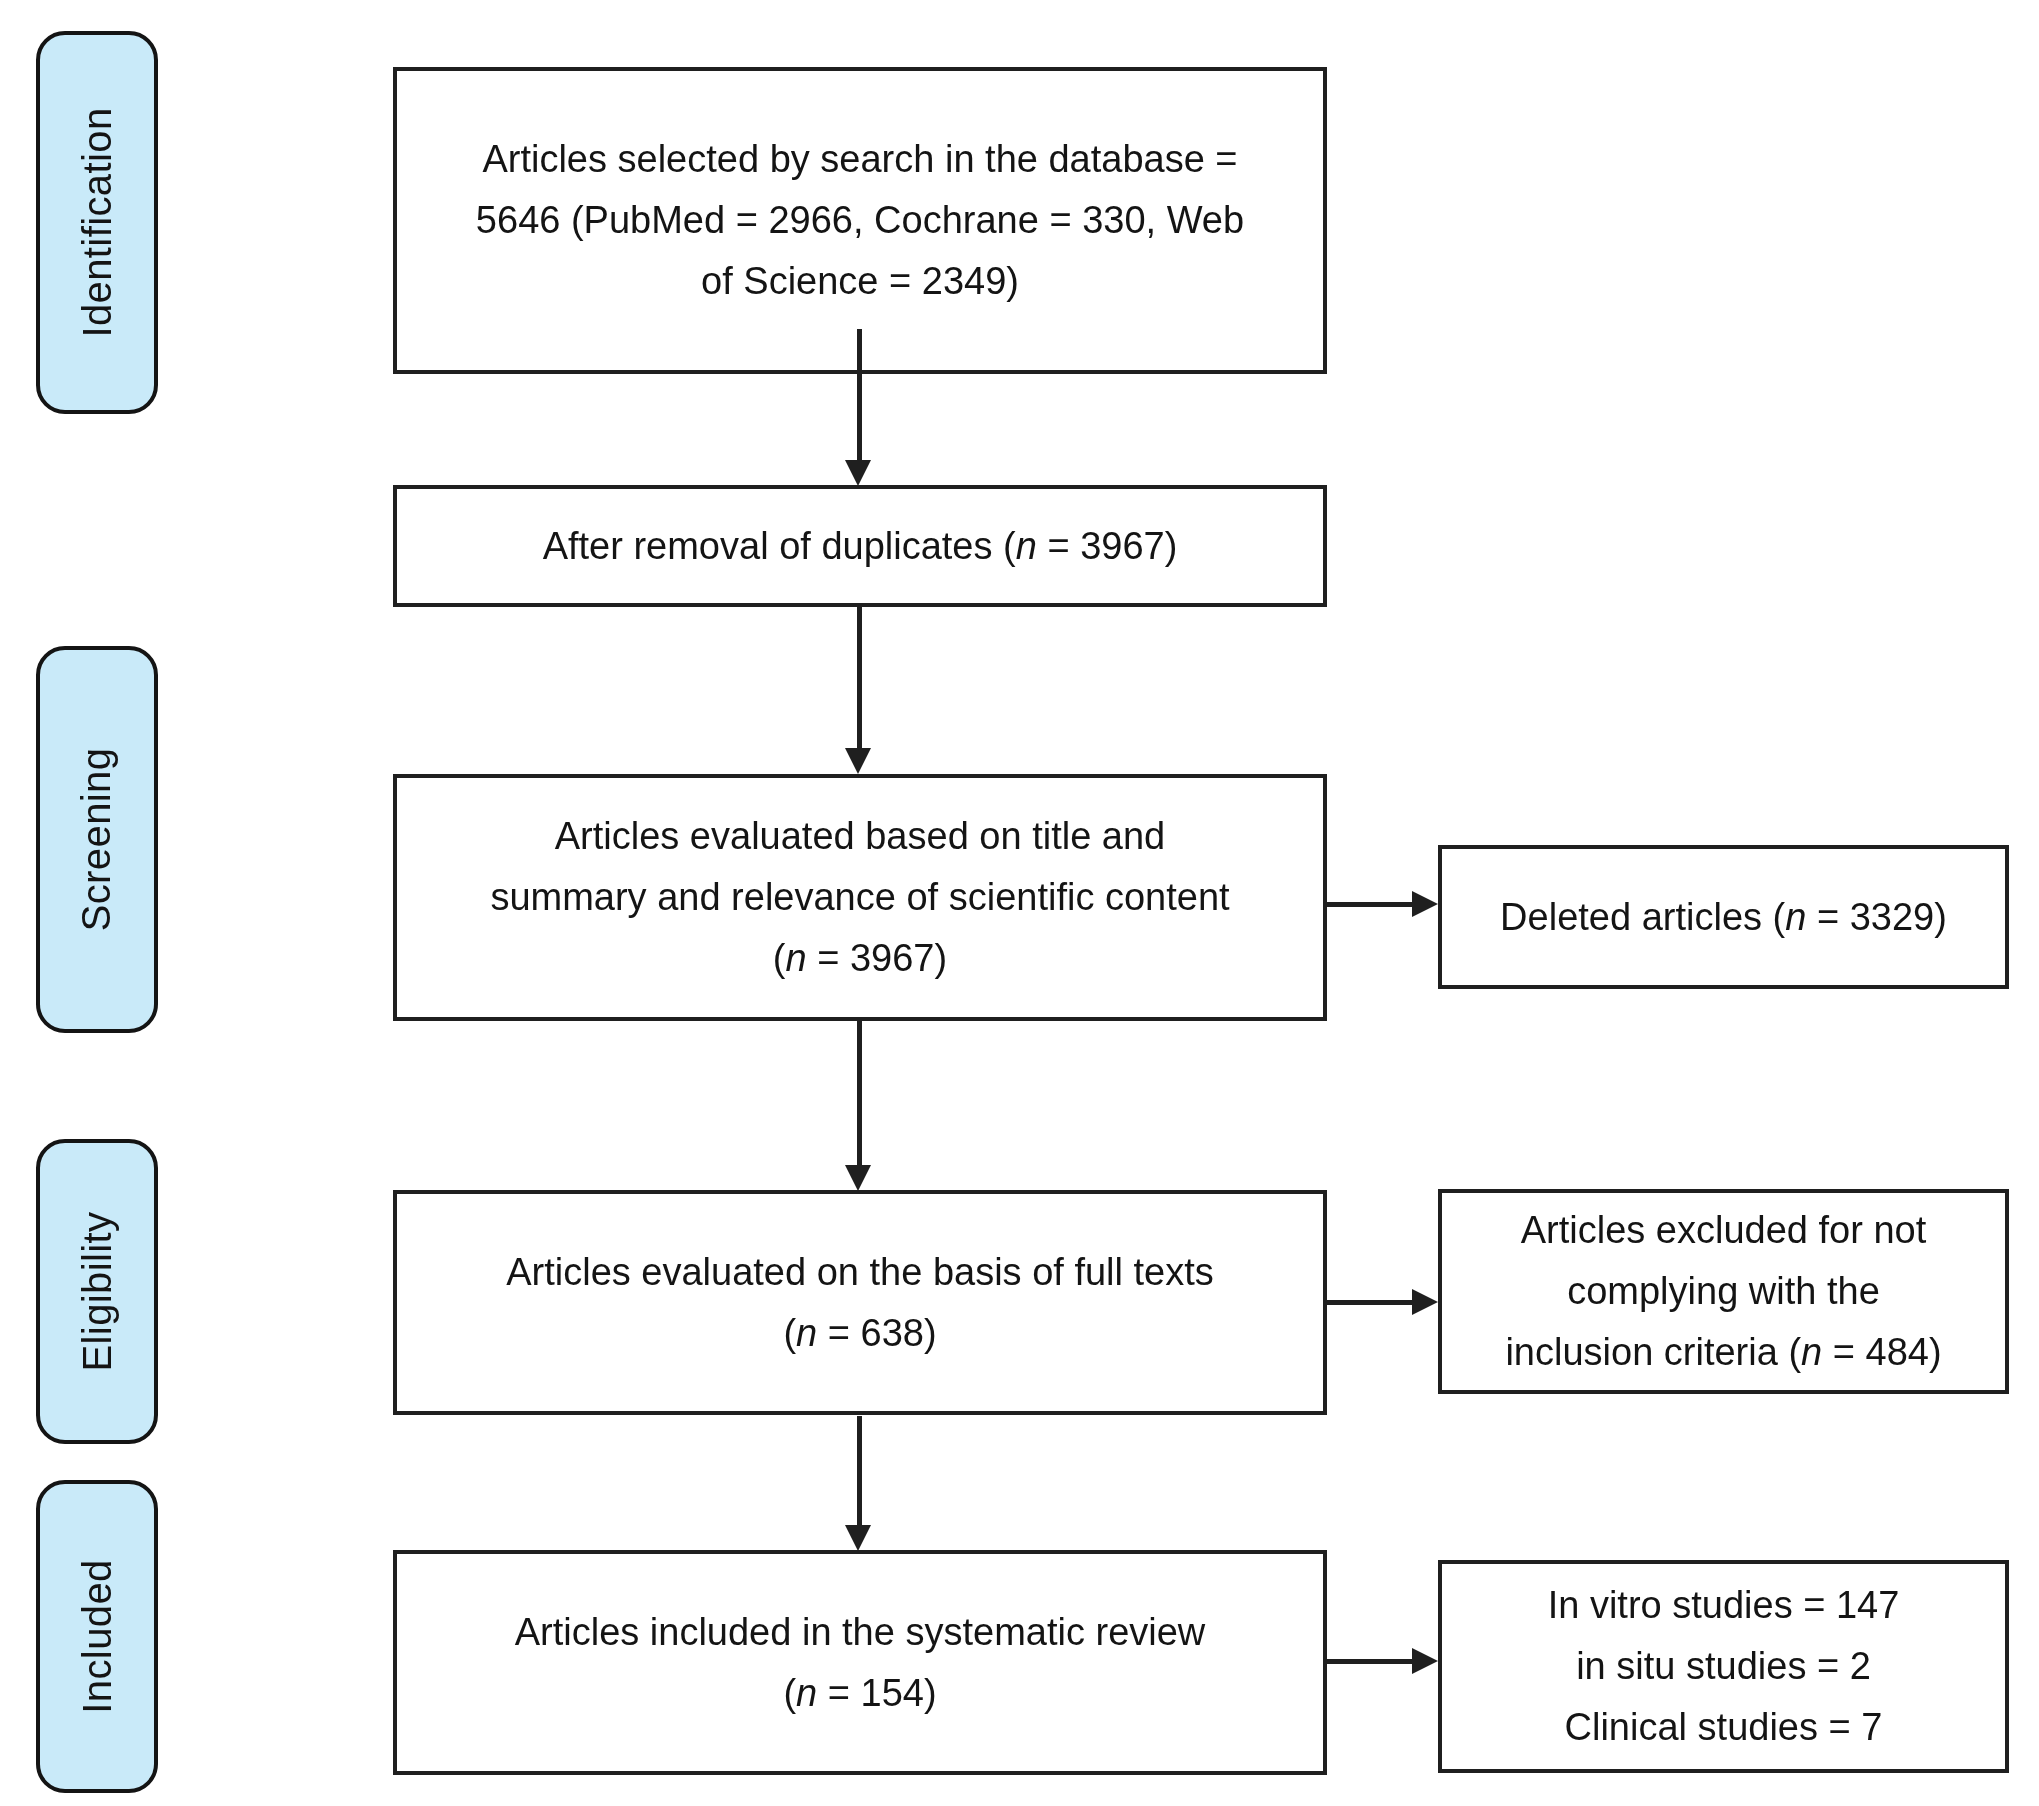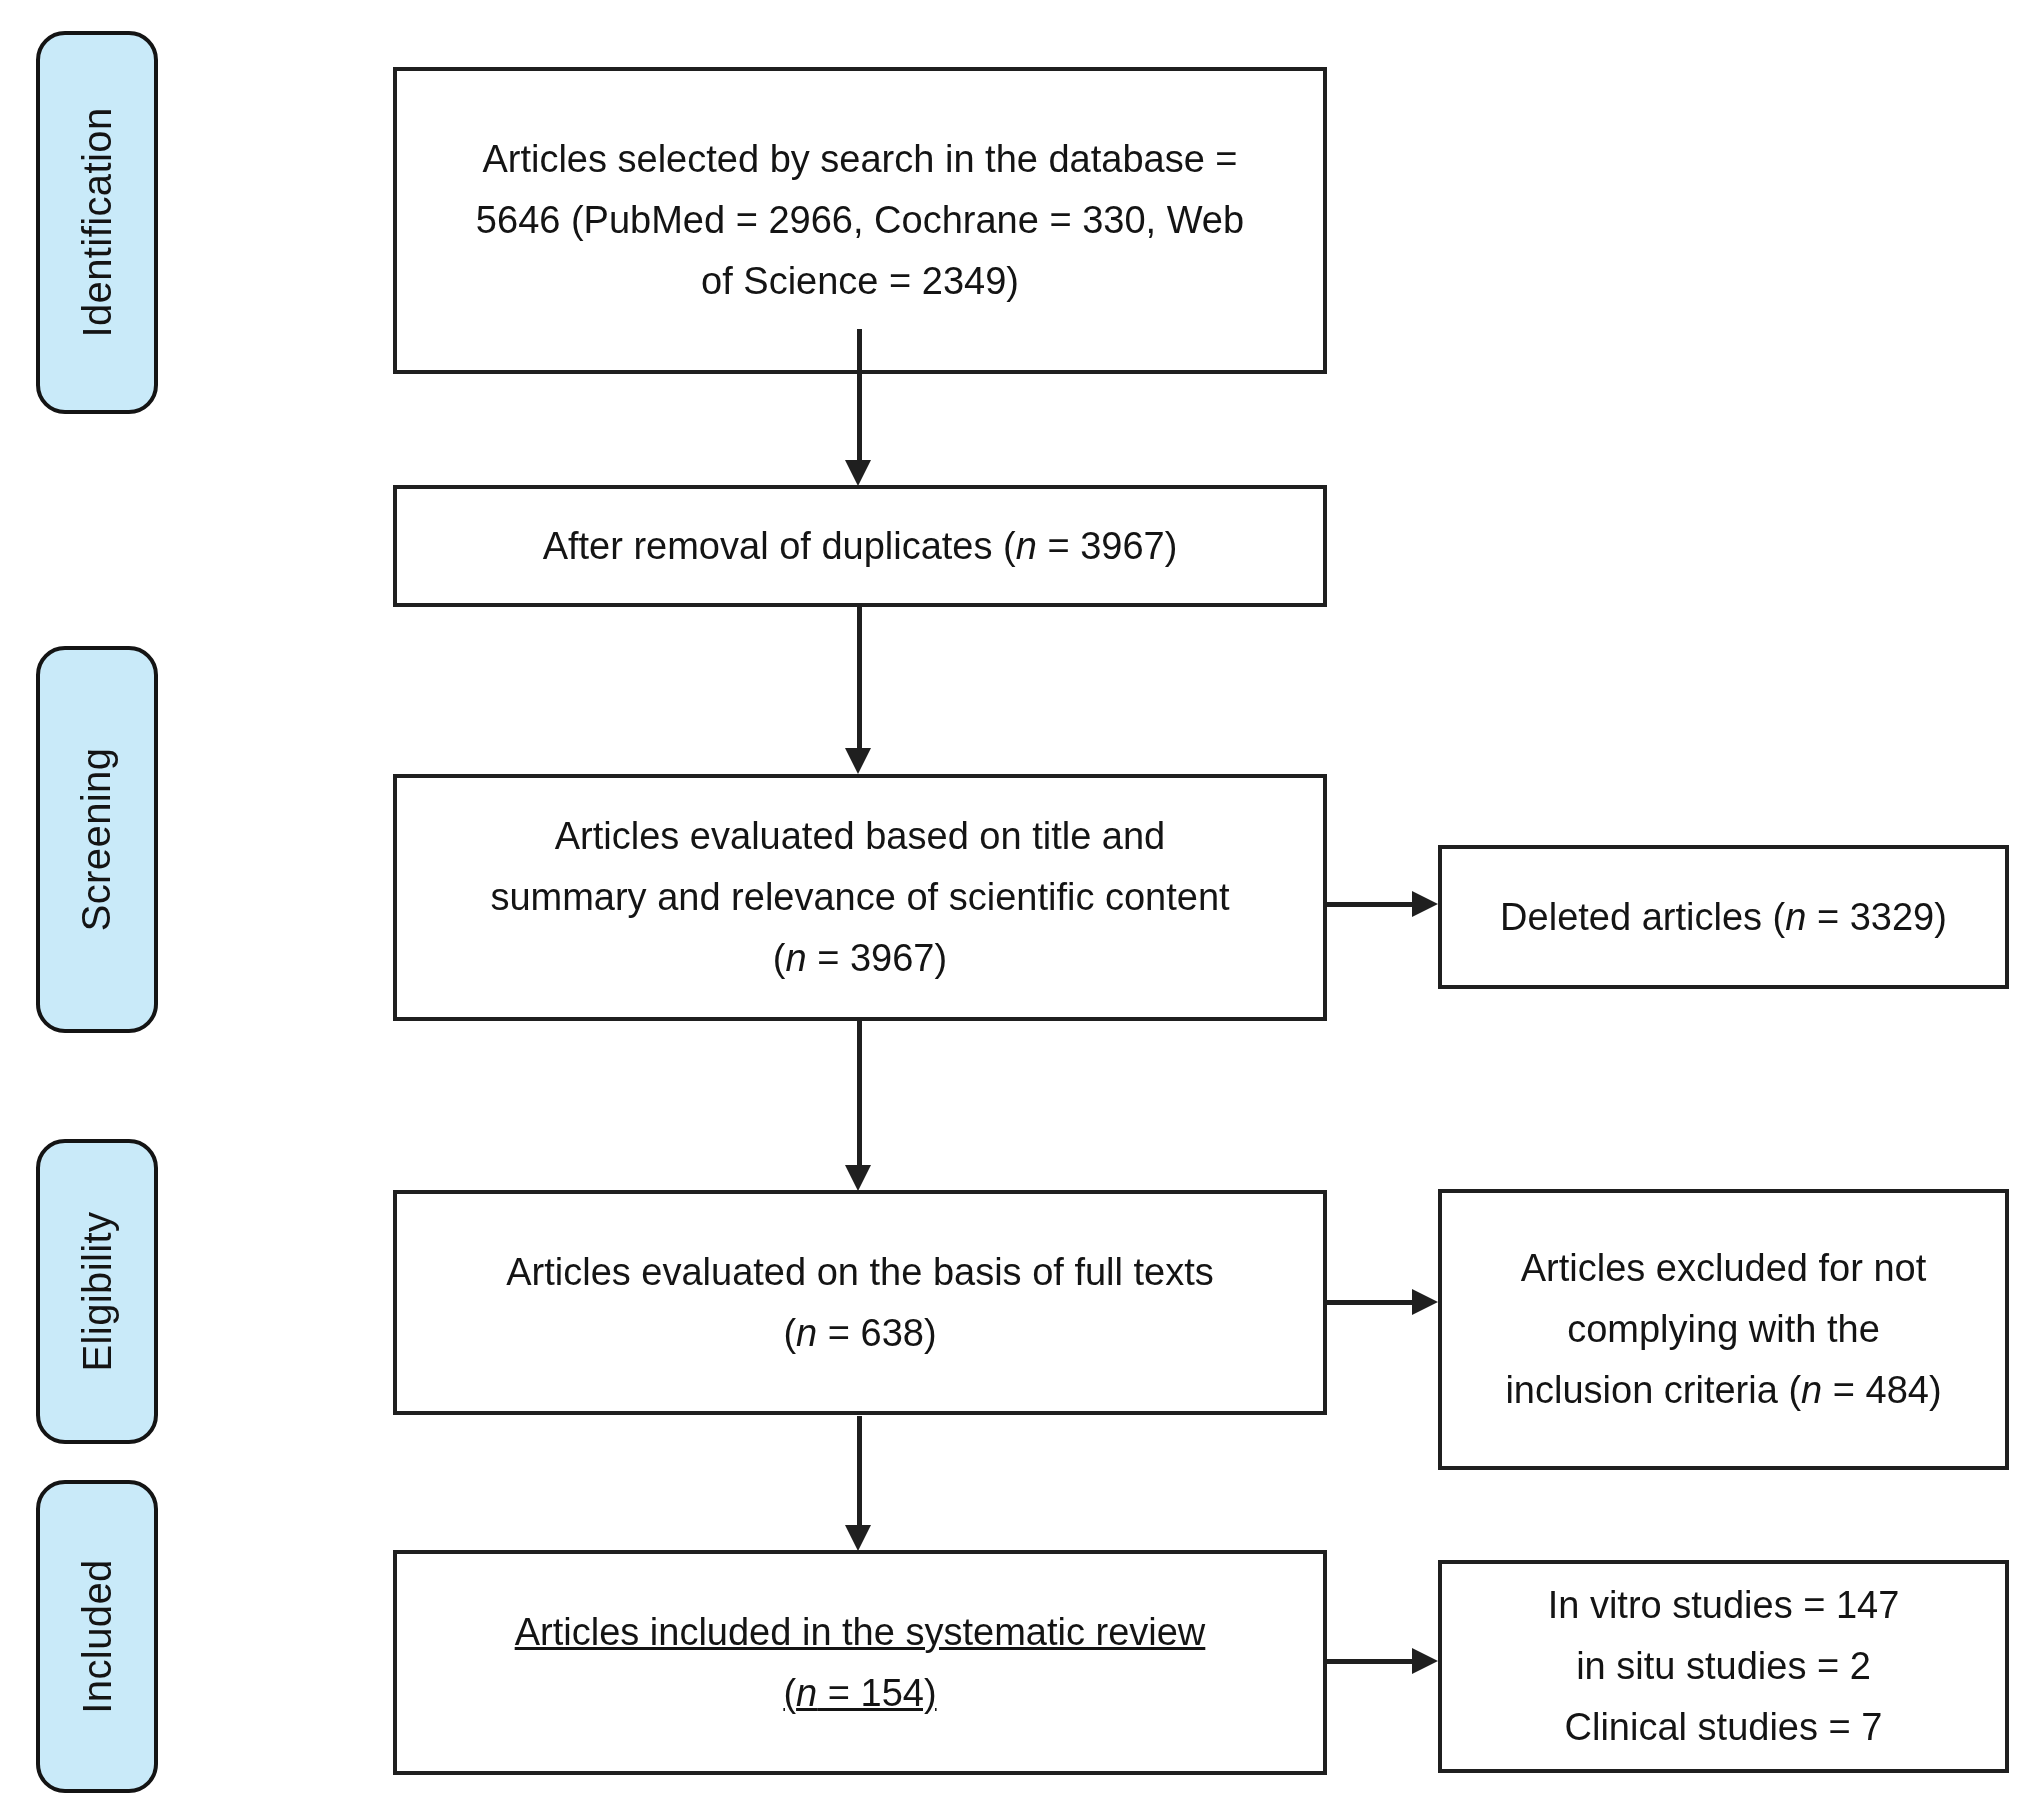--- a/index.html
+++ b/index.html
@@ -53,26 +53,26 @@
   .box-text {
     font-size: 38px;
     line-height: 1.6;
     white-space: pre-line;
     padding: 0 6.4px;
   }
   #fbox-1 { top: 67px;   height: 307px; }
   #fbox-2 { top: 485px;  height: 122px; justify-content: center; }
   #fbox-3 { top: 774px;  height: 247px; }
   #fbox-4 { top: 1190px; height: 225px; }
-  #fbox-5 { top: 1550px; height: 225px; text-decoration: underline; }
+  #fbox-5 { top: 1550px; height: 225px; }
 
   
   .sbox { left: 1438px; width: 571px; border-width: 4px; }
   #sbox-1 { top: 845px; height: 144px; }
-  #sbox-2 { top: 1189px; height: 281px; }
+  #sbox-2 { top: 1189px; height: 205px; }
   #sbox-3 { top: 1560px; height: 213px; }
 
   
   .v-line { position: absolute; left: 857px; width: 4.8px; background: #1f1f1f; }
   .v-head {
     position: absolute; left: 845px; width: 0; height: 0;
     border-left: 13.6px solid transparent;
     border-right: 13.6px solid transparent;
     border-top: 26px solid #1f1f1f;
   }

